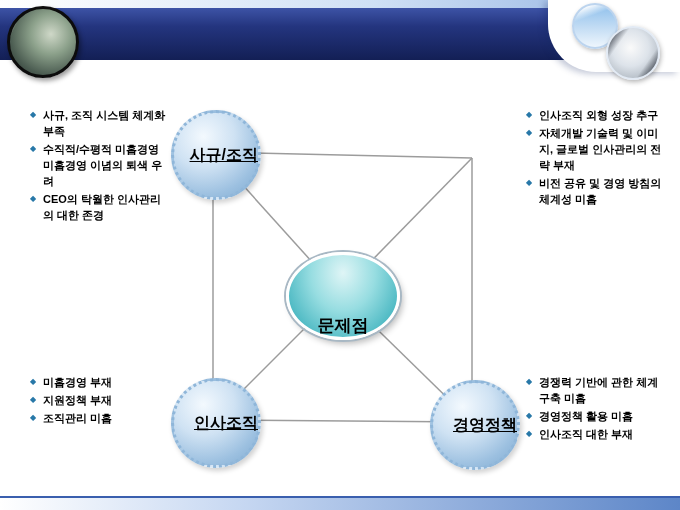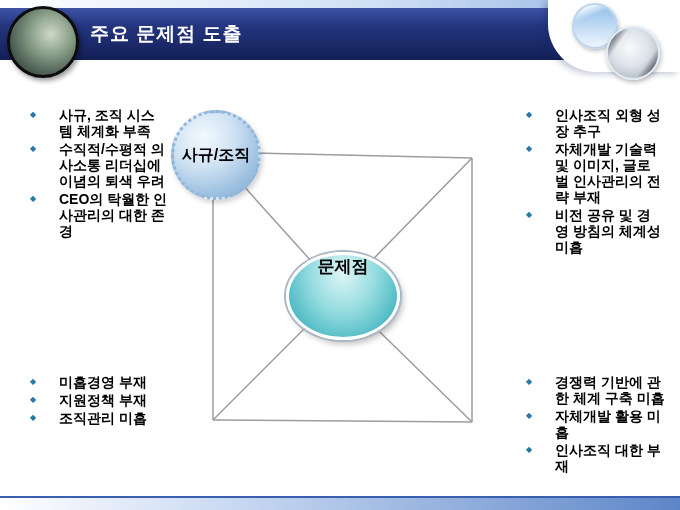--- a/index.html
+++ b/index.html
@@ -36,82 +36,87 @@
   
   .footer-strip{position:absolute;left:0;bottom:0;width:680px;height:12px;
     border-top:2px solid #3a5fae;
     background:linear-gradient(90deg,#ffffff 0%,#c7d8f2 35%,#5d86c8 100%);}
   
   svg.lines{position:absolute;left:0;top:0;}
   .sphere{position:absolute;width:84px;height:84px;border-radius:50%;
     border:3px dotted #8fb6d9;
     background:radial-gradient(circle at 35% 28%,#f3f9fe 0%,#cfe2f3 38%,#9cc0e0 72%,#7ea9d0 100%);
     box-shadow:2px 3px 5px rgba(0,0,0,.18);
-    display:flex;align-items:center;justify-content:center;}
+    display:flex;align-items:center;justify-content:flex-end;text-decoration:underline;}
   .sphere span{font-size:16px;font-weight:bold;white-space:nowrap;color:#000;}
   .sphere-tl{left:171px;top:110px;}
   .sphere-tr{left:430px;top:116px;}
   .sphere-bl{left:171px;top:378px;}
   .sphere-br{left:430px;top:380px;}
   .center-ellipse{position:absolute;left:286px;top:252px;width:108px;height:82px;border-radius:50%;
     border:3px solid #ffffff;
     background:radial-gradient(ellipse at 50% 22%,#dff5f6 0%,#97dde1 42%,#4fbac4 78%,#3ba8b4 100%);
     box-shadow:0 0 0 2px #a8b8c4,3px 4px 6px rgba(0,0,0,.25);
-    display:flex;align-items:flex-start;justify-content:center;}
+    display:flex;align-items:flex-end;justify-content:center;}
   .center-ellipse span{font-size:17px;font-weight:bold;color:#000;}
   
   .blist{position:absolute;display:flex;flex-direction:column;gap:2px;}
   .bitem{display:flex;align-items:flex-start;}
   .dia{flex:0 0 13px;font-size:8px;line-height:16px;color:#2878a8;}
-  .btext{flex:1;font-size:14px;font-weight:bold;line-height:16px;color:#000;margin-left:16px;}
+  .btext{flex:1;font-size:11px;font-weight:bold;line-height:16px;color:#000;}
   .list-tl{left:30px;top:107px;width:138px;}
   .list-tr{left:526px;top:107px;width:138px;}
   .list-bl{left:30px;top:374px;width:150px;}
   .list-br{left:526px;top:374px;width:144px;}
 </style>
 </head>
 <body>
 
 <div class="slide">
 
   <div class="top-strip"></div>
   <div class="header-band"></div>
   <div class="right-panel"></div>
   <div class="photo photo-writing"></div>
   <div class="photo photo-airplane"></div>
   <div class="photo photo-handshake"></div>
-  <h1 class="page-title">주요 문제점 도출</h1>
 
   <svg class="lines" width="680" height="510" viewBox="0 0 680 510">
     <line x1="213" y1="152" x2="472" y2="158" stroke="#9c9c9c" stroke-width="1.5"></line>
     <line x1="472" y1="158" x2="472" y2="422" stroke="#9c9c9c" stroke-width="1.5"></line>
     <line x1="472" y1="422" x2="213" y2="420" stroke="#9c9c9c" stroke-width="1.5"></line>
     <line x1="213" y1="420" x2="213" y2="152" stroke="#9c9c9c" stroke-width="1.5"></line>
     <line x1="213" y1="152" x2="340" y2="293" stroke="#9c9c9c" stroke-width="1.5"></line>
     <line x1="472" y1="158" x2="340" y2="293" stroke="#9c9c9c" stroke-width="1.5"></line>
     <line x1="213" y1="420" x2="340" y2="293" stroke="#9c9c9c" stroke-width="1.5"></line>
     <line x1="472" y1="422" x2="340" y2="293" stroke="#9c9c9c" stroke-width="1.5"></line>
   </svg>
 
   <div class="sphere sphere-tl">
     <span>사규/조직</span>
   </div>
+  <div class="sphere sphere-bl">
+    <span>인사조직</span>
+  </div>
+  <div class="sphere sphere-br">
+    <span>경영정책</span>
+  </div>
 
   <div class="center-ellipse">
     <span>문제점</span>
   </div>
 
   <div class="blist list-tl">
     <div class="bitem">
       <span class="dia">◆</span>
       <span class="btext">사규, 조직 시스템 체계화 부족</span>
     </div>
     <div class="bitem">
       <span class="dia">◆</span>
-      <span class="btext">수직적/수평적 의사소통 리더십에 이념의 퇴색 우려</span>
+      <span class="btext">수직적/수평적 미흡경영 미흡경영 이념의 퇴색 우려</span>
     </div>
     <div class="bitem">
       <span class="dia">◆</span>
       <span class="btext">CEO의 탁월한 인사관리의 대한 존경</span>
     </div>
   </div>
 
   <div class="blist list-tr">
     <div class="bitem">
       <span class="dia">◆</span>
@@ -142,21 +147,21 @@
     </div>
   </div>
 
   <div class="blist list-br">
     <div class="bitem">
       <span class="dia">◆</span>
       <span class="btext">경쟁력 기반에 관한 체계 구축 미흡</span>
     </div>
     <div class="bitem">
       <span class="dia">◆</span>
-      <span class="btext">자체개발 활용 미흡</span>
+      <span class="btext">경영정책 활용 미흡</span>
     </div>
     <div class="bitem">
       <span class="dia">◆</span>
       <span class="btext">인사조직 대한 부재</span>
     </div>
   </div>
 
   <div class="footer-strip"></div>
 
 </div>

